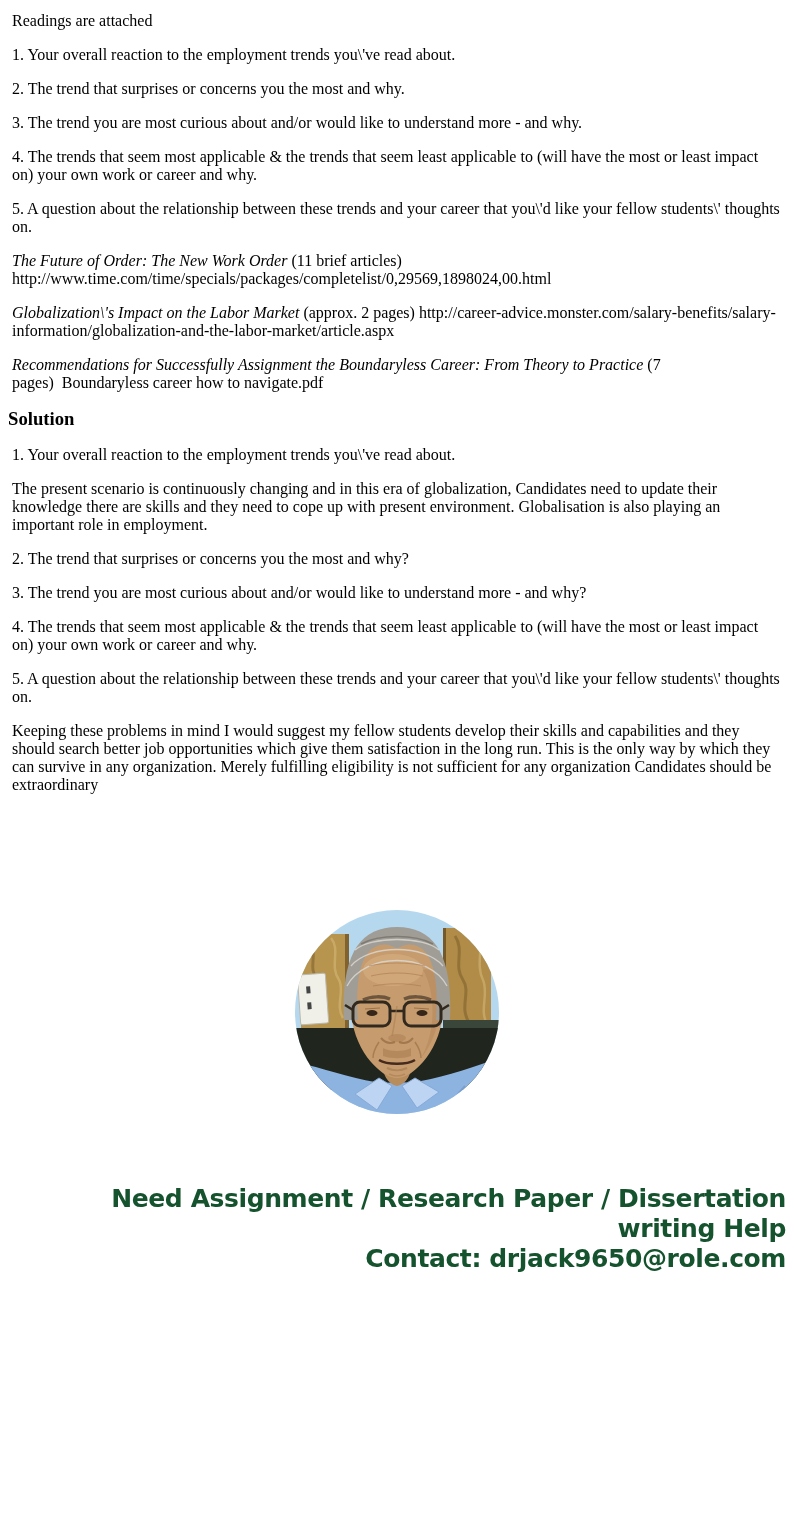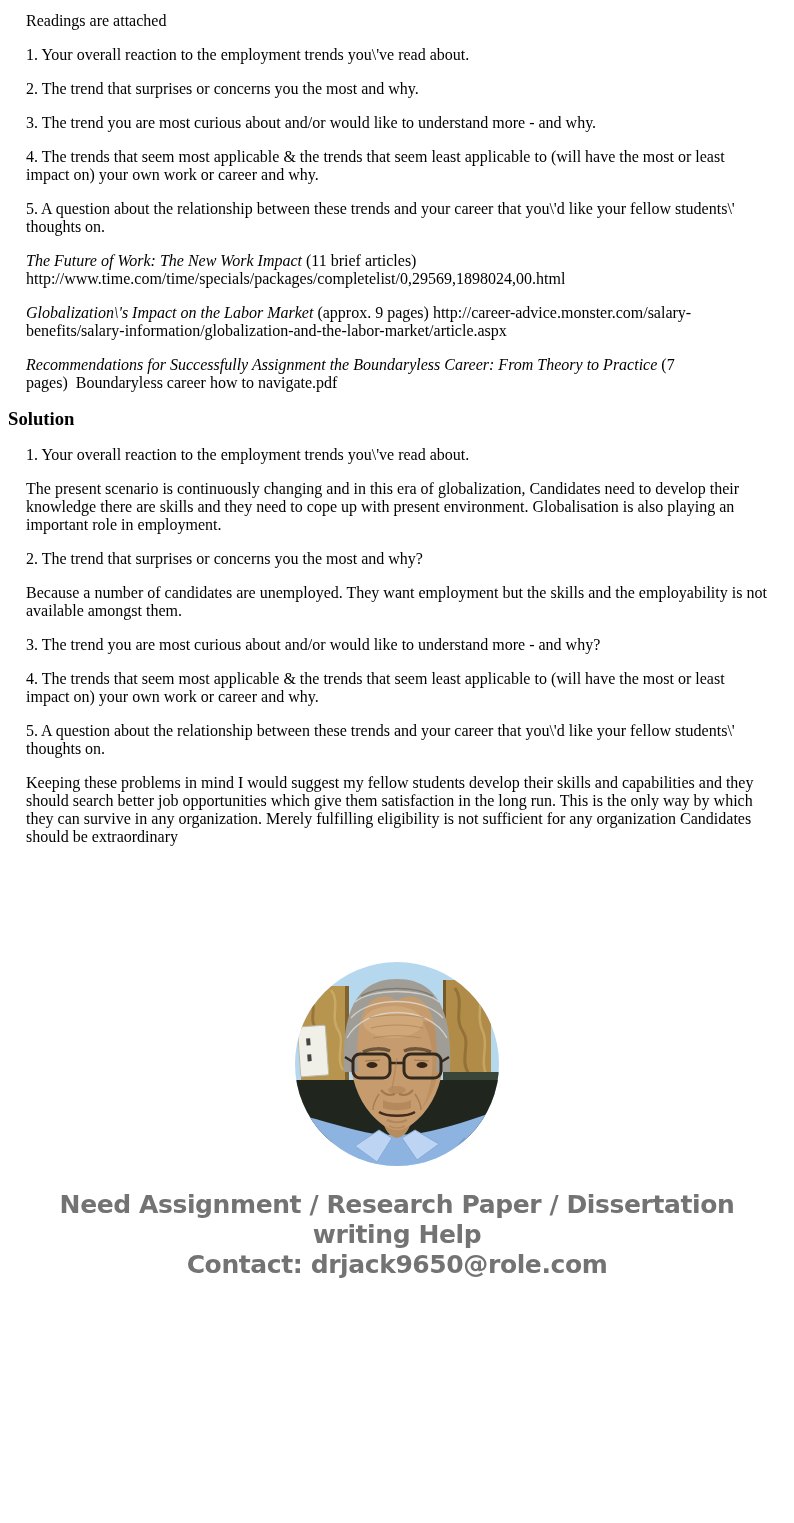--- a/index.html
+++ b/index.html
@@ -5,72 +5,71 @@
   html, body { background: #ffffff; }
   body { margin: 8px; }
   .page {
     width: 778px;
     font-family: "Liberation Serif", serif;
     font-size: 16px;
     line-height: normal;
     color: #000000;
     min-height: 1505px;
   }
-  .page p { margin: 16px 18px; }
+  .page p { margin: 16px 4px; }
   #intro p:first-child { margin-top: 4px; }
   h3.solution {
     font-family: "Liberation Serif", serif;
     font-size: 18.7px;
     font-weight: bold;
     margin: 5px 0;
   }
   .spacer { height: 100px; }
   .photo-wrap {
     width: 204px;
     height: 204px;
     margin: 0 auto;
     border-radius: 50%;
     overflow: hidden;
   }
   .photo-wrap svg { display: block; width: 100%; height: 100%; }
   .footer {
-    margin-top: 24px;
-    text-align: center;
+    margin-top: 70px;
+    text-align: right;
     font-family: "DejaVu Sans", sans-serif;
     font-weight: bold;
     font-size: 25px;
     line-height: 30px;
     letter-spacing: -0.4px;
-    color: #737373;
+    color: #14532d;
   }
 </style>
 </head>
 <body>
 
 <div class="page">
 
   <div id="intro">
       <p><span>Readings are attached</span></p>
       <p><span>1. Your overall reaction to the employment trends you\'ve read about.</span></p>
       <p><span>2. The trend that surprises or concerns you the most and why.</span></p>
       <p><span>3. The trend you are most curious about and/or would like to understand more - and why.</span></p>
       <p><span>4. The trends that seem most applicable &amp; the trends that seem least applicable to (will have the most or least impact on) your own work or career and why.</span></p>
       <p><span>5. A question about the relationship between these trends and your career that you\'d like your fellow students\' thoughts on.</span></p>
-      <p><i>The Future of Work: The New Work Impact</i><span> (11 brief articles)</span><br><span>http://www.time.com/time/specials/packages/completelist/0,29569,1898024,00.html</span></p>
-      <p><i>Globalization\'s Impact on the Labor Market</i><span> (approx. 9 pages) http://career-advice.monster.com/salary-benefits/salary-information/globalization-and-the-labor-market/article.aspx</span></p>
+      <p><i>The Future of Order: The New Work Order</i><span> (11 brief articles)</span><br><span>http://www.time.com/time/specials/packages/completelist/0,29569,1898024,00.html</span></p>
+      <p><i>Globalization\'s Impact on the Labor Market</i><span> (approx. 2 pages) http://career-advice.monster.com/salary-benefits/salary-information/globalization-and-the-labor-market/article.aspx</span></p>
       <p><i>Recommendations for Successfully Assignment the Boundaryless Career: From Theory to Practice</i><span> (7</span><br><span>pages)&nbsp; Boundaryless career how to navigate.pdf</span></p>
     </div>
 
   <h3 class="solution">Solution</h3>
 
   <div id="solution">
       <p><span>1. Your overall reaction to the employment trends you\'ve read about.</span></p>
-      <p><span>The present scenario is continuously changing and in this era of globalization, Candidates need to develop their knowledge there are skills and they need to cope up with present environment. Globalisation is also playing an important role in employment.</span></p>
+      <p><span>The present scenario is continuously changing and in this era of globalization, Candidates need to update their knowledge there are skills and they need to cope up with present environment. Globalisation is also playing an important role in employment.</span></p>
       <p><span>2. The trend that surprises or concerns you the most and why?</span></p>
-      <p><span>Because a number of candidates are unemployed. They want employment but the skills and the employability is not available amongst them.</span></p>
       <p><span>3. The trend you are most curious about and/or would like to understand more - and why?</span></p>
       <p><span>4. The trends that seem most applicable &amp; the trends that seem least applicable to (will have the most or least impact on) your own work or career and why.</span></p>
       <p><span>5. A question about the relationship between these trends and your career that you\'d like your fellow students\' thoughts on.</span></p>
       <p><span>Keeping these problems in mind I would suggest my fellow students develop their skills and capabilities and they should search better job opportunities which give them satisfaction in the long run. This is the only way by which they can survive in any organization. Merely fulfilling eligibility is not sufficient for any organization Candidates should be extraordinary</span></p>
     </div>
 
   <div class="spacer"></div>
 
   <div class="photo-wrap">
     <svg viewBox="0 0 204 204" xmlns="http://www.w3.org/2000/svg">

